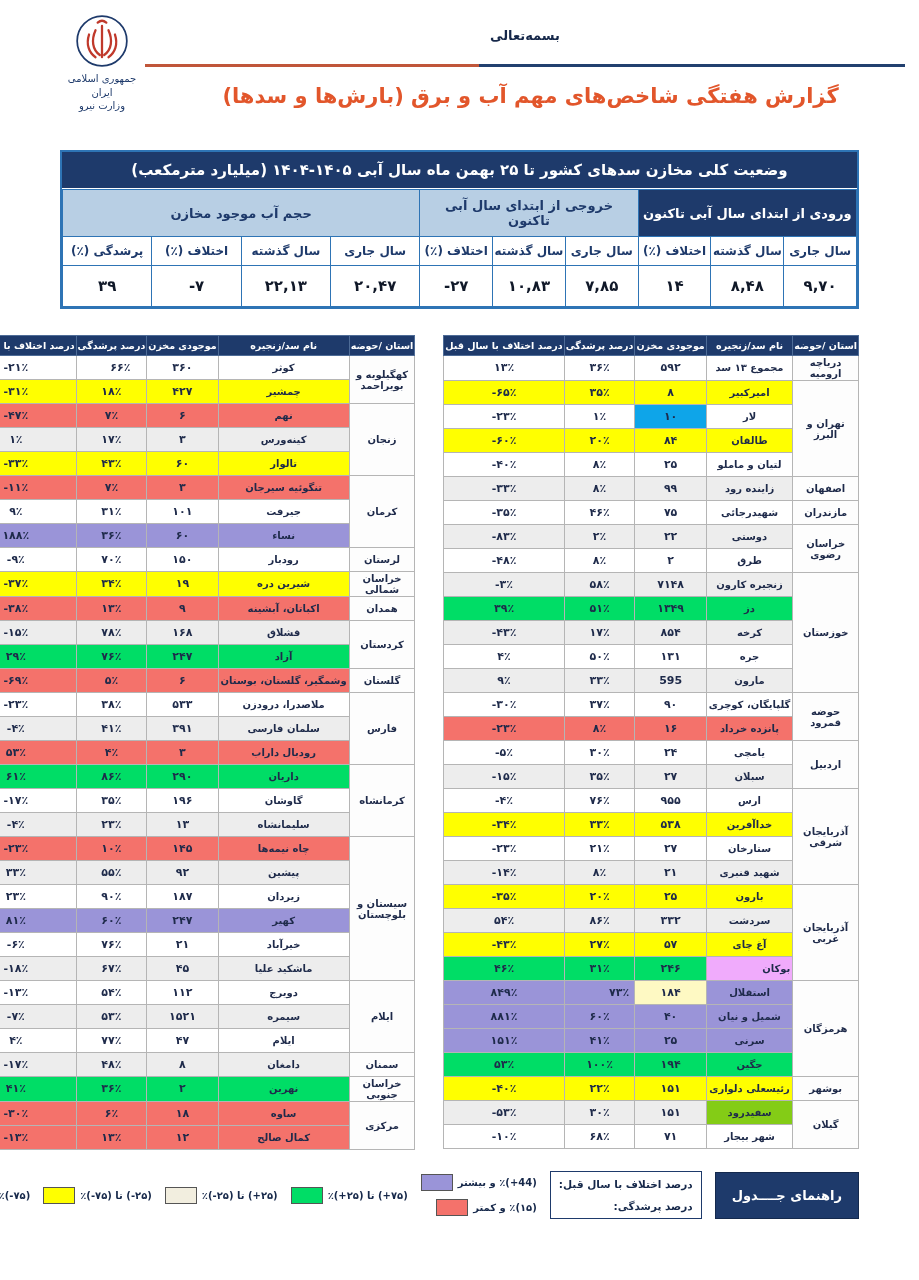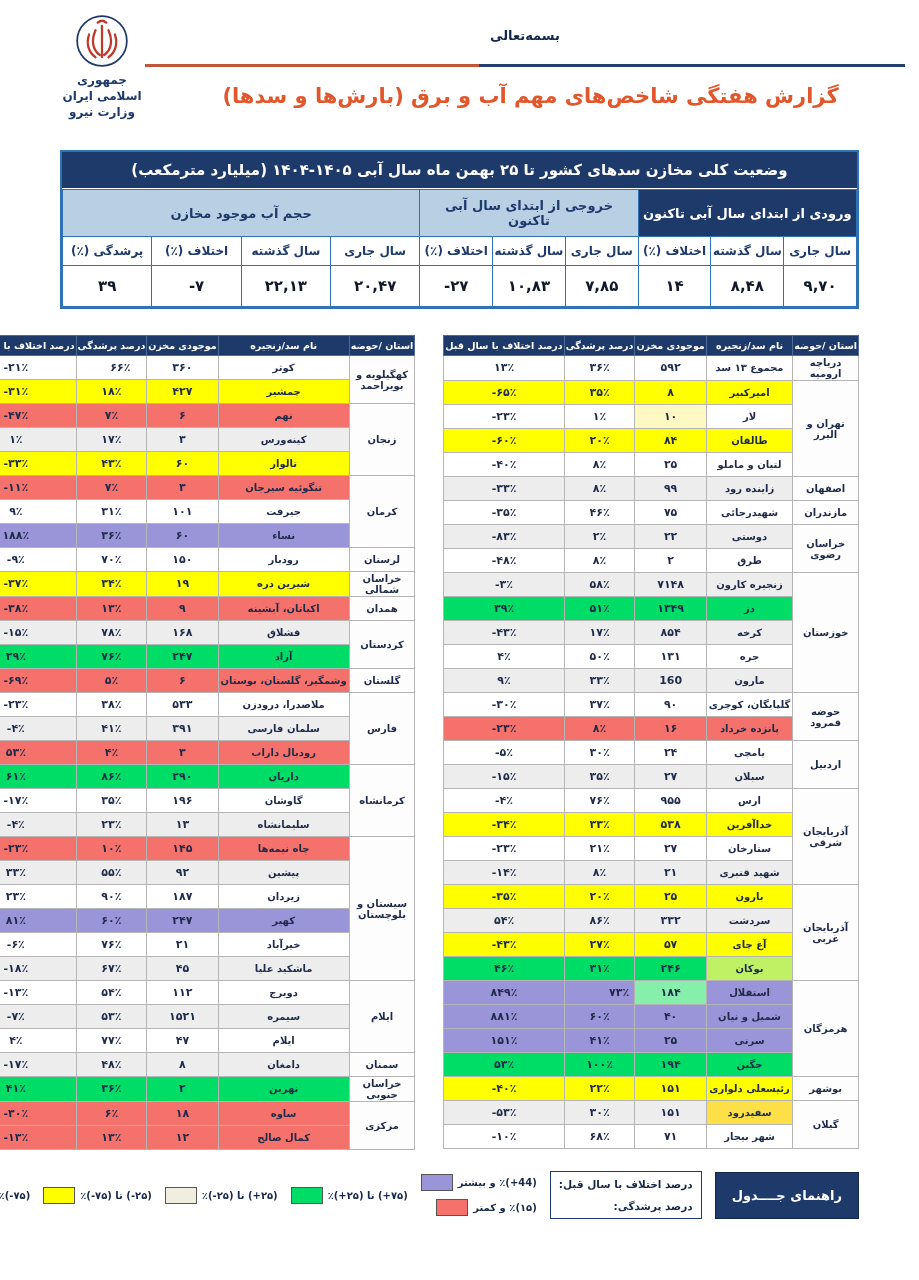--- a/index.html
+++ b/index.html
@@ -2,21 +2,21 @@
 <html lang="fa" dir="rtl"><head>
 <meta charset="utf-8">
 <style>
   html,body{margin:0;padding:0;background:#ffffff;}
   .page{
     position:relative;width:919px;height:1280px;background:#fff;overflow:hidden;
     font-family:"DejaVu Sans",sans-serif;direction:rtl;color:#1e2a4a;
   }
   
   .logo{position:absolute;left:56px;top:14px;width:92px;text-align:center;}
-  .logo-line{font-size:12px;font-weight:bold;color:#1e3a6b;line-height:1.35;}
+  .logo-line{font-size:10px;font-weight:normal;color:#1e3a6b;line-height:1.35;}
   .besmele{position:absolute;top:28px;left:455px;width:140px;text-align:center;
     font-size:13px;font-weight:bold;color:#16284a;}
   .rule{position:absolute;top:64px;left:145px;width:760px;height:3px;
     background:linear-gradient(to right,#c0563a 0%,#c0563a 44%,#22406f 44%,#22406f 100%);}
   .main-title{position:absolute;top:84px;left:150px;right:8px;margin:0;text-align:center;
     color:#e2562b;font-size:21px;font-weight:bold;letter-spacing:0;}
   
   .summary-box{position:absolute;top:150px;right:60px;left:60px;border:2px solid #2e74b5;background:#fff;}
   .tbl-title{background:#1e3a6b;color:#fff;font-weight:bold;font-size:15px;
     text-align:center;padding:9px 4px;border-bottom:1px solid #fff;}
@@ -157,21 +157,21 @@
             </tr>
             <tr>
               <td class="prov" rowspan="4">تهران و البرز</td>
               <td class="dcell name" style="background: rgb(255, 255, 0);">امیرکبیر</td>
               <td class="dcell num" style="background: rgb(255, 255, 0);">۸</td>
               <td class="dcell num" style="background: rgb(255, 255, 0);">۳۵٪</td>
               <td class="dcell num" style="background: rgb(255, 255, 0);">-۶۵٪</td>
             </tr>
             <tr>
               <td class="dcell name" style="background: rgb(255, 255, 255);">لار</td>
-              <td class="dcell num" style="background: #fef9c3;">۱۰</td>
+              <td class="dcell num" style="background: #0ea5e9;">۱۰</td>
               <td class="dcell num" style="background: rgb(255, 255, 255);">۱٪</td>
               <td class="dcell num" style="background: rgb(255, 255, 255);">-۲۳٪</td>
             </tr>
             <tr>
               <td class="dcell name" style="background: rgb(255, 255, 0);">طالقان</td>
               <td class="dcell num" style="background: rgb(255, 255, 0);">۸۴</td>
               <td class="dcell num" style="background: rgb(255, 255, 0);">۲۰٪</td>
               <td class="dcell num" style="background: rgb(255, 255, 0);">-۶۰٪</td>
             </tr>
             <tr>
@@ -227,21 +227,21 @@
               <td class="dcell num" style="background: rgb(237, 237, 237);">-۴۳٪</td>
             </tr>
             <tr>
               <td class="dcell name" style="background: rgb(255, 255, 255);">جره</td>
               <td class="dcell num" style="background: rgb(255, 255, 255);">۱۳۱</td>
               <td class="dcell num" style="background: rgb(255, 255, 255);">۵۰٪</td>
               <td class="dcell num" style="background: rgb(255, 255, 255);">۴٪</td>
             </tr>
             <tr>
               <td class="dcell name" style="background: rgb(237, 237, 237);">مارون</td>
-              <td class="dcell num" style="background: rgb(237, 237, 237);">160</td>
+              <td class="dcell num" style="background: rgb(237, 237, 237);">595</td>
               <td class="dcell num" style="background: rgb(237, 237, 237);">۳۳٪</td>
               <td class="dcell num" style="background: rgb(237, 237, 237);">۹٪</td>
             </tr>
             <tr>
               <td class="prov" rowspan="2">حوضه قمرود</td>
               <td class="dcell name" style="background: rgb(255, 255, 255);">گلپایگان، کوچری</td>
               <td class="dcell num" style="background: rgb(255, 255, 255);">۹۰</td>
               <td class="dcell num" style="background: rgb(255, 255, 255);">۳۷٪</td>
               <td class="dcell num" style="background: rgb(255, 255, 255);">-۳۰٪</td>
             </tr>
@@ -302,29 +302,29 @@
               <td class="dcell num" style="background: rgb(237, 237, 237);">۸۶٪</td>
               <td class="dcell num" style="background: rgb(237, 237, 237);">۵۴٪</td>
             </tr>
             <tr>
               <td class="dcell name" style="background: rgb(255, 255, 0);">آغ چای</td>
               <td class="dcell num" style="background: rgb(255, 255, 0);">۵۷</td>
               <td class="dcell num" style="background: rgb(255, 255, 0);">۲۷٪</td>
               <td class="dcell num" style="background: rgb(255, 255, 0);">-۴۳٪</td>
             </tr>
             <tr>
-              <td class="dcell name" style="background: #bef264;">بوکان</td>
+              <td class="dcell name" style="background: #f0abfc; text-align: right;">بوکان</td>
               <td class="dcell num" style="background: rgb(0, 221, 102);">۲۴۶</td>
               <td class="dcell num" style="background: rgb(0, 221, 102);">۳۱٪</td>
               <td class="dcell num" style="background: rgb(0, 221, 102);">۴۶٪</td>
             </tr>
             <tr>
               <td class="prov" rowspan="4">هرمزگان</td>
               <td class="dcell name" style="background: rgb(154, 148, 216);">استقلال</td>
-              <td class="dcell num" style="background: #86efac;">۱۸۴</td>
+              <td class="dcell num" style="background: #fef9c3;">۱۸۴</td>
               <td class="dcell num" style="background: rgb(154, 148, 216); padding-left: 41px;">۷۳٪</td>
               <td class="dcell num" style="background: rgb(154, 148, 216);">۸۴۹٪</td>
             </tr>
             <tr>
               <td class="dcell name" style="background: rgb(154, 148, 216);">شمیل و نیان</td>
               <td class="dcell num" style="background: rgb(154, 148, 216);">۴۰</td>
               <td class="dcell num" style="background: rgb(154, 148, 216);">۶۰٪</td>
               <td class="dcell num" style="background: rgb(154, 148, 216);">۸۸۱٪</td>
             </tr>
             <tr>
@@ -341,21 +341,21 @@
             </tr>
             <tr>
               <td class="prov" rowspan="1">بوشهر</td>
               <td class="dcell name" style="background: rgb(255, 255, 0);">رئیسعلی دلواری</td>
               <td class="dcell num" style="background: rgb(255, 255, 0);">۱۵۱</td>
               <td class="dcell num" style="background: rgb(255, 255, 0);">۲۲٪</td>
               <td class="dcell num" style="background: rgb(255, 255, 0);">-۴۰٪</td>
             </tr>
             <tr>
               <td class="prov" rowspan="2">گیلان</td>
-              <td class="dcell name" style="background: #fde047;">سفیدرود</td>
+              <td class="dcell name" style="background: #84cc16;">سفیدرود</td>
               <td class="dcell num" style="background: rgb(237, 237, 237);">۱۵۱</td>
               <td class="dcell num" style="background: rgb(237, 237, 237);">۳۰٪</td>
               <td class="dcell num" style="background: rgb(237, 237, 237);">-۵۳٪</td>
             </tr>
             <tr>
               <td class="dcell name" style="background: rgb(255, 255, 255);">شهر بیجار</td>
               <td class="dcell num" style="background: rgb(255, 255, 255);">۷۱</td>
               <td class="dcell num" style="background: rgb(255, 255, 255);">۶۸٪</td>
               <td class="dcell num" style="background: rgb(255, 255, 255);">-۱۰٪</td>
             </tr>

